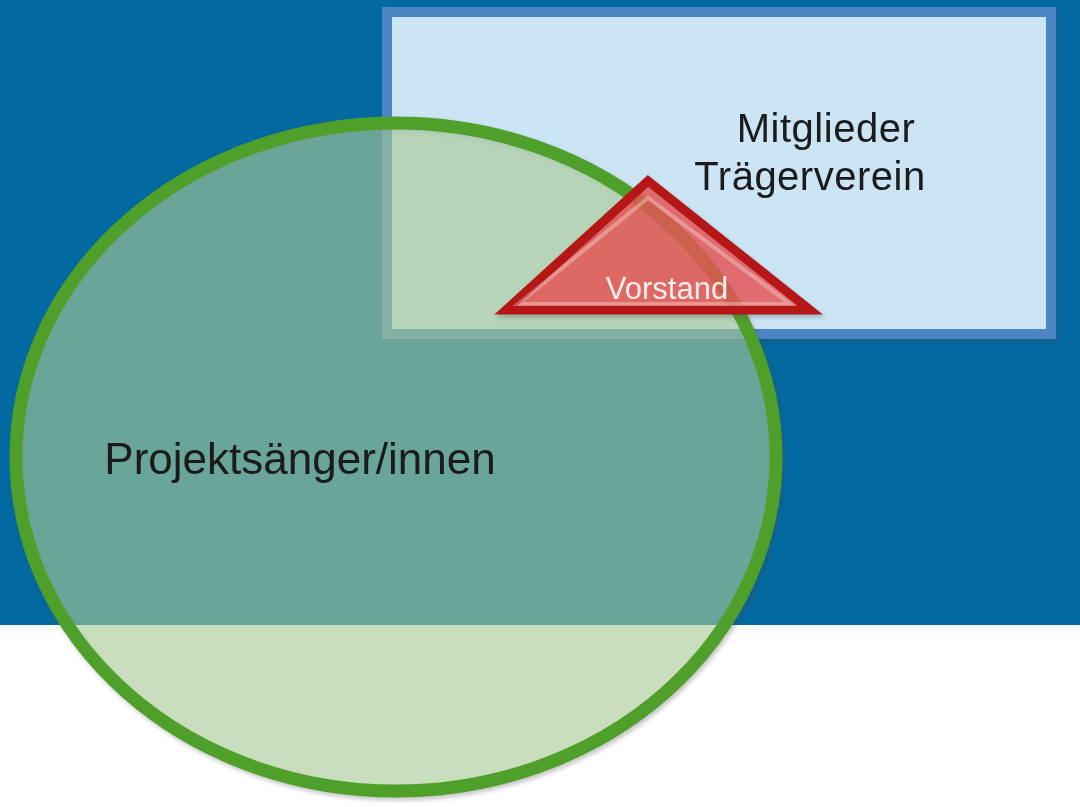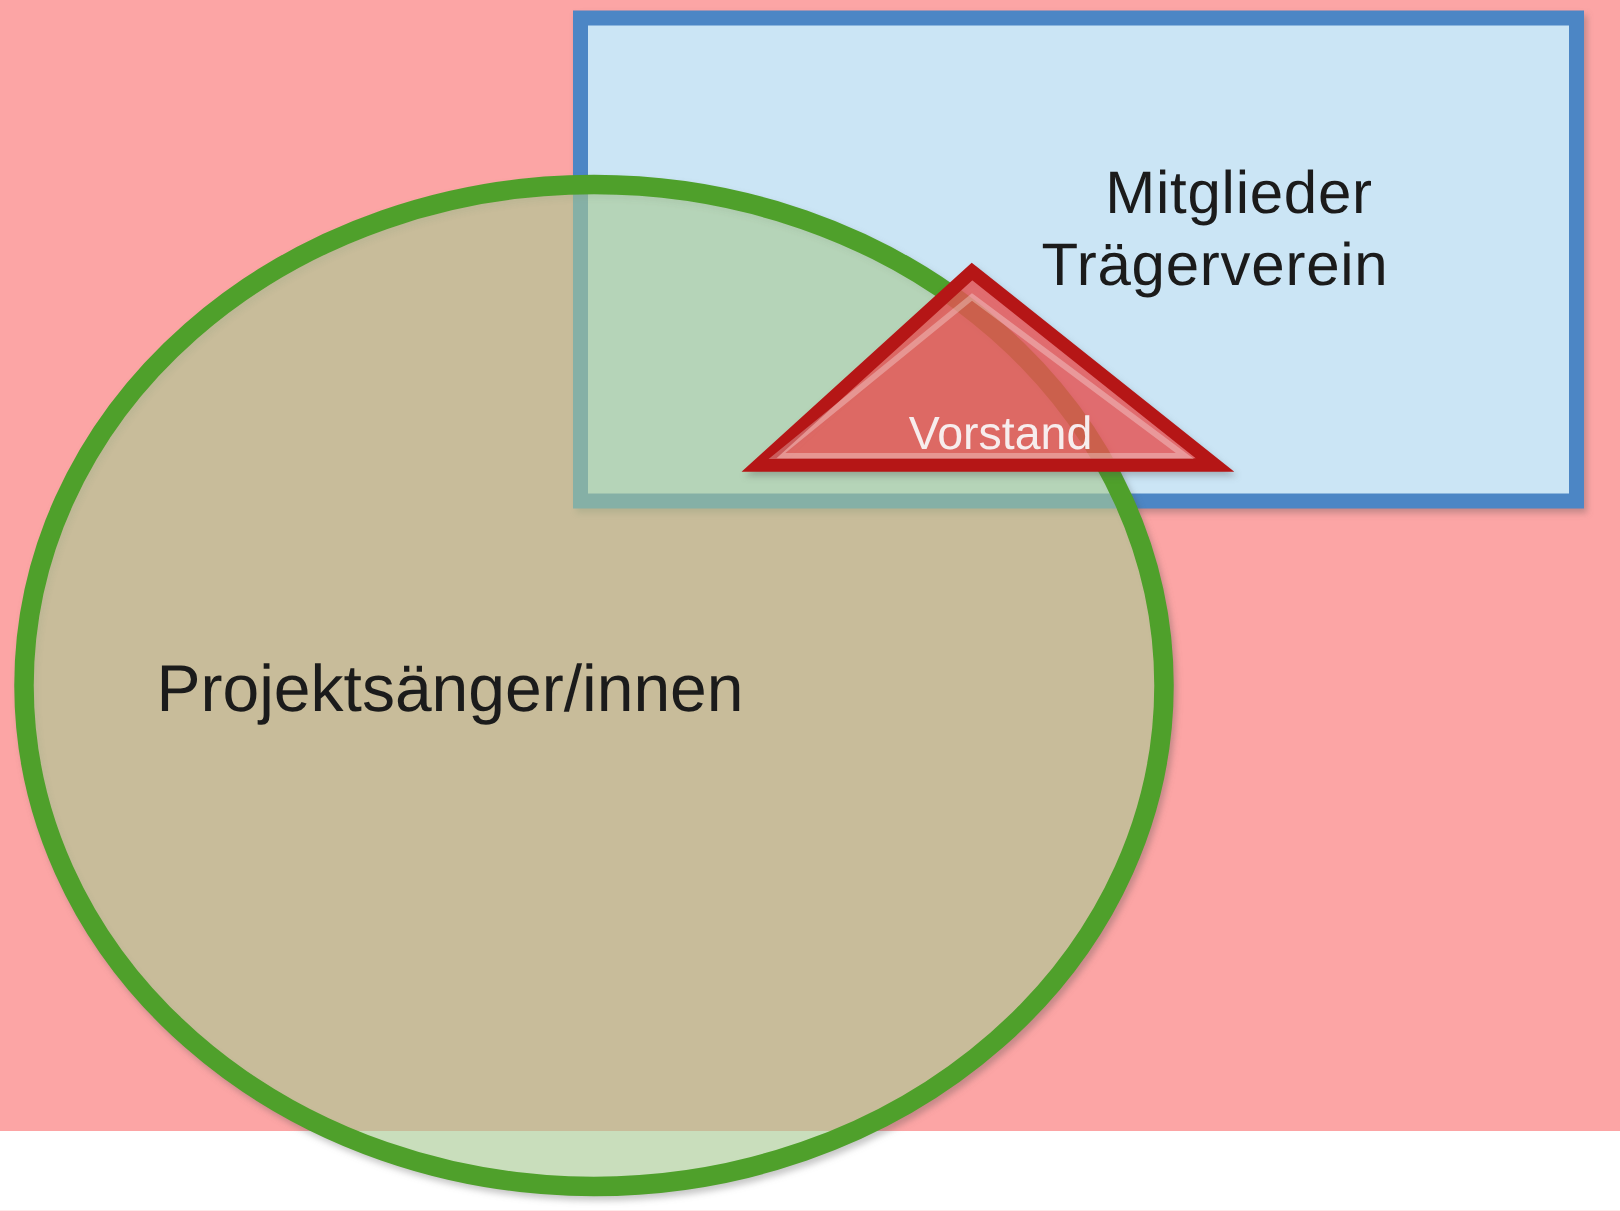--- a/index.html
+++ b/index.html
@@ -6,22 +6,22 @@
     margin: 0;
     padding: 0;
     width: 1080px;
     height: 807px;
     background: #ffffff;
     overflow: hidden;
   }
   .stage {
     position: relative;
     width: 1080px;
-    height: 754px;
-    background: #fca5a5;
+    height: 625px;
+    background: #0369a1;
   }
   svg {
     display: block;
   }
   svg text {
     font-family: "Liberation Sans", sans-serif;
   }
   .shape {
     filter: drop-shadow(2px 3px 2px rgba(70, 70, 70, 0.30));
   }

